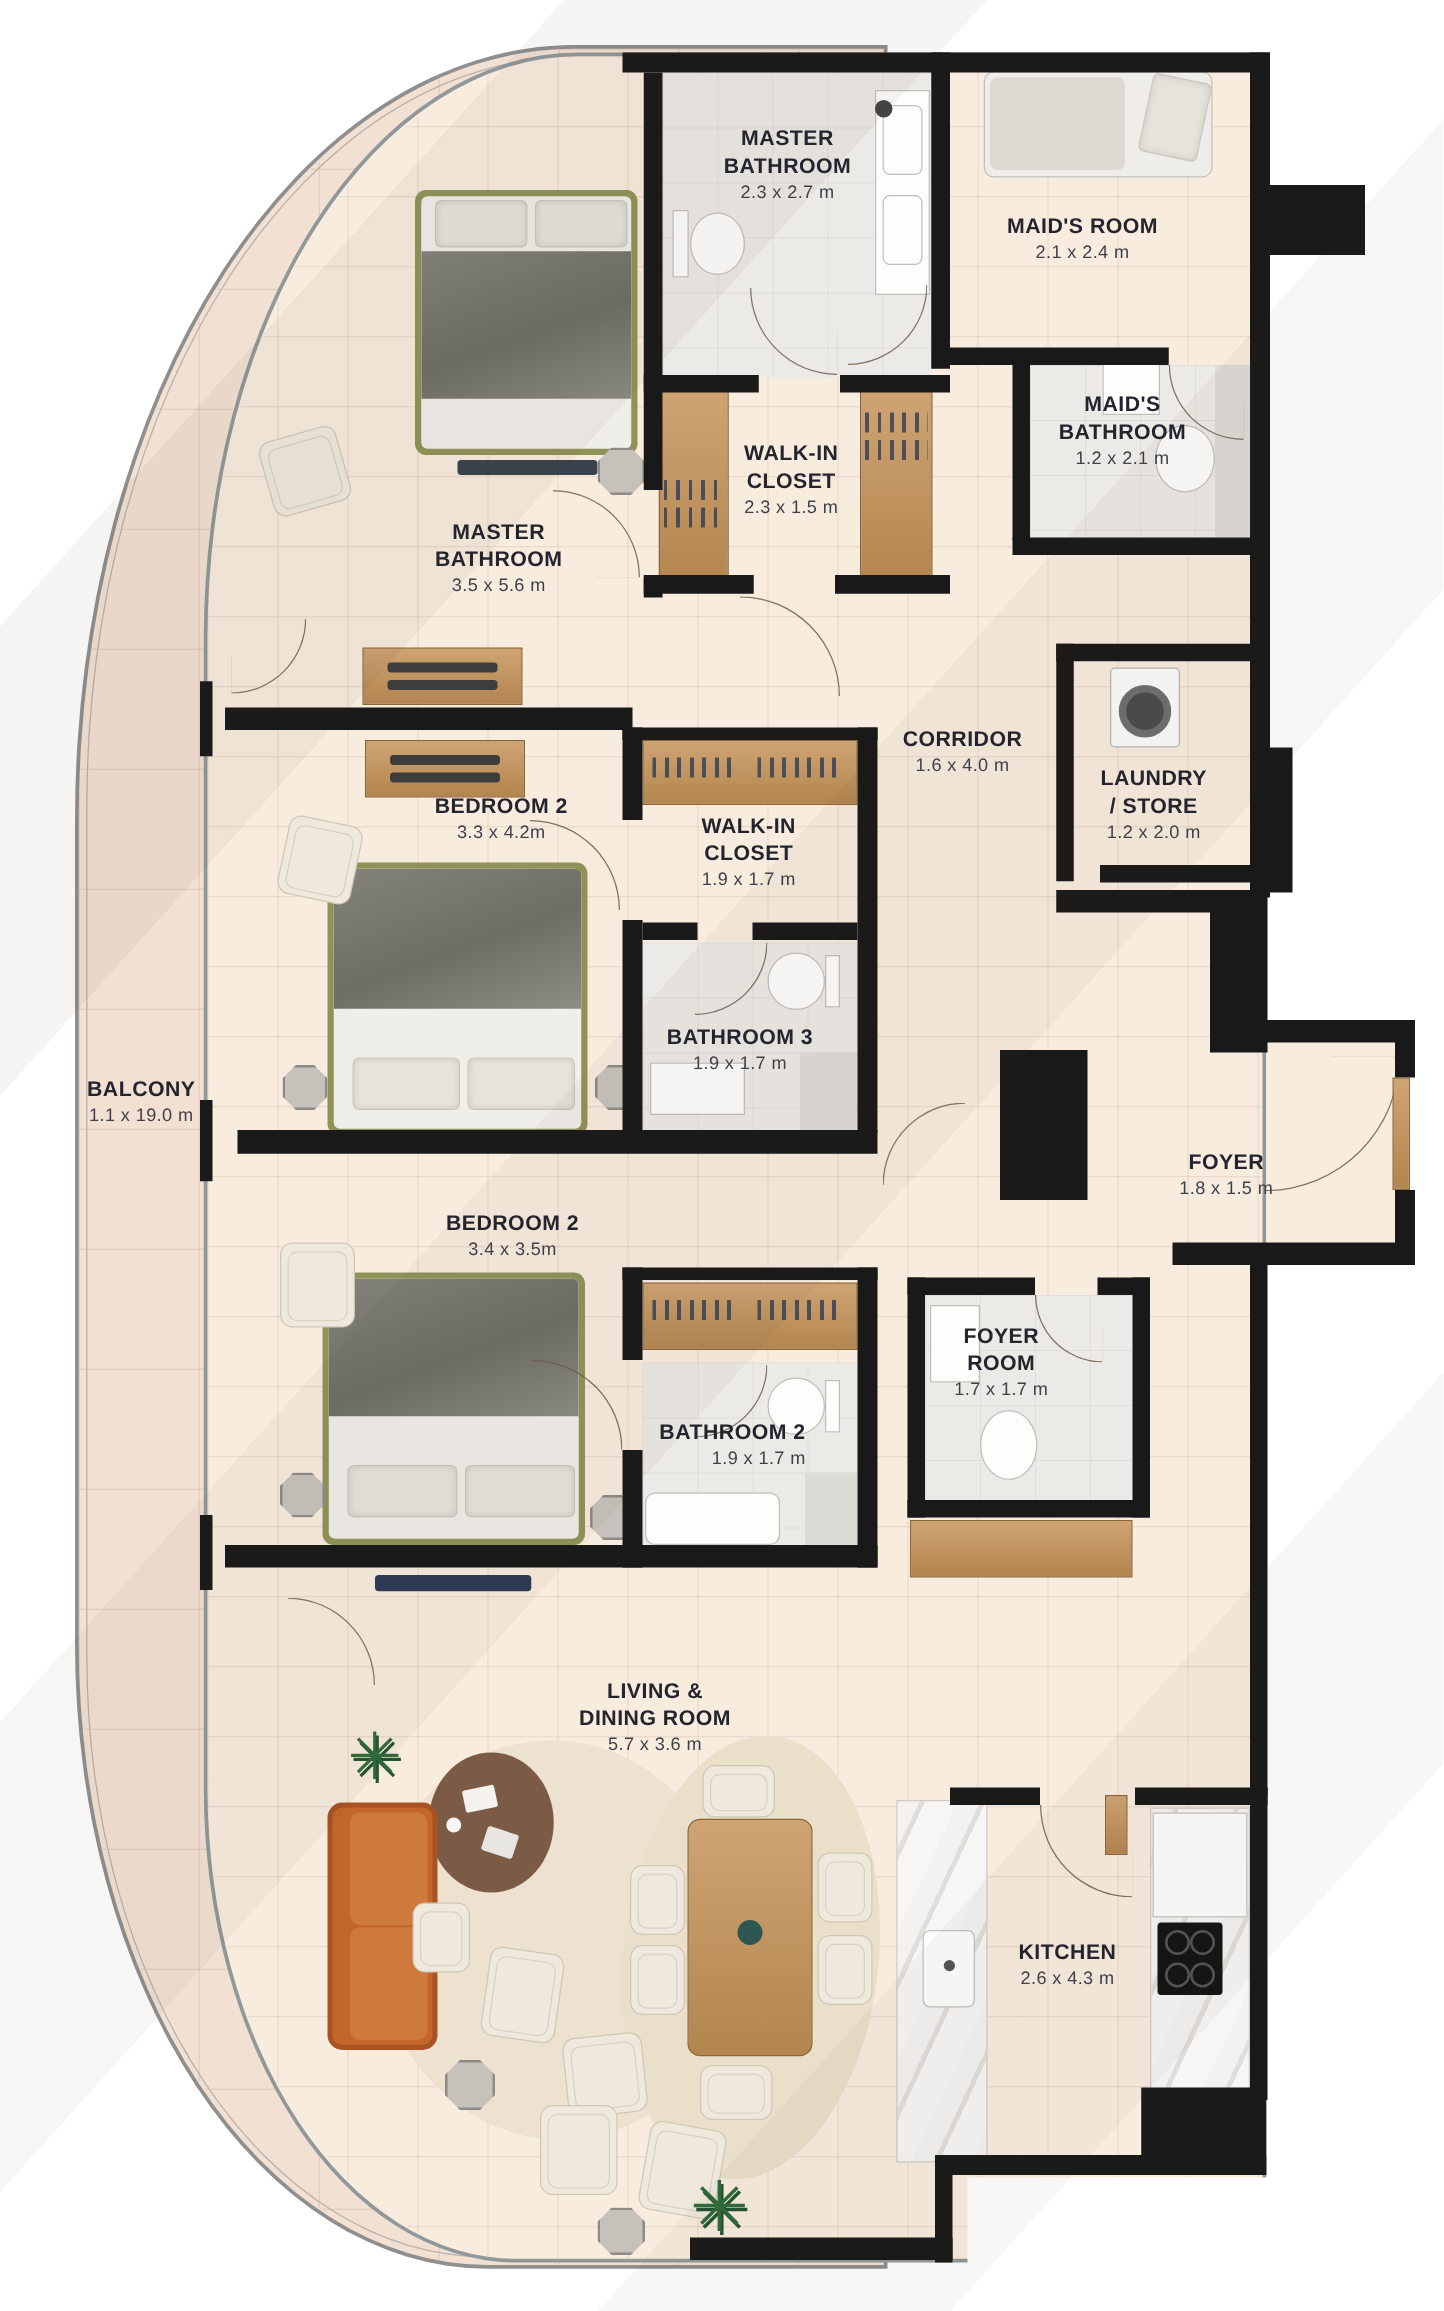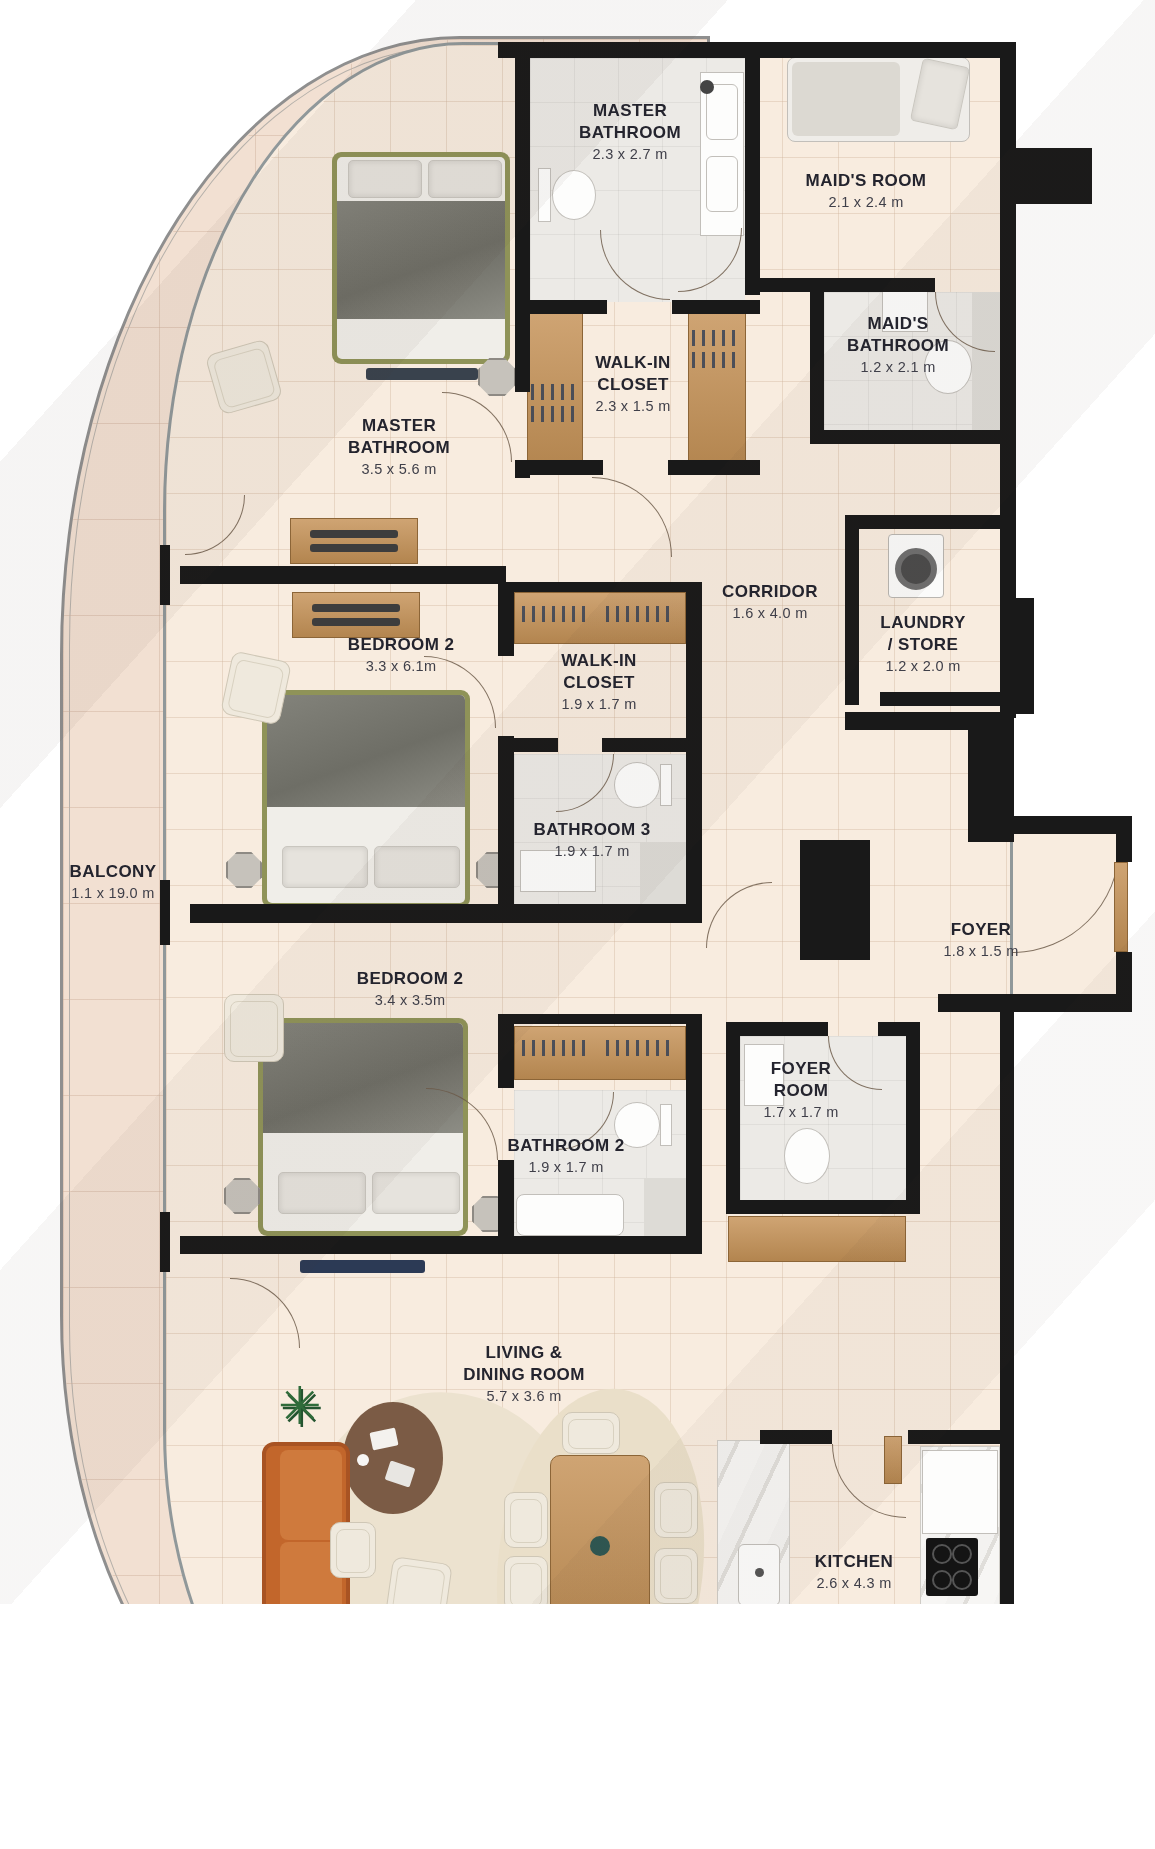--- a/index.html
+++ b/index.html
@@ -1,16 +1,16 @@
 <!DOCTYPE html>
 <html><head>
 <meta charset="utf-8">
 <style>
   html,body{margin:0;padding:0;background:#ffffff;}
-  #canvas{position:relative;width:1155px;height:1604px;background:#fff;overflow:hidden;
+  #canvas{position:relative;width:1155px;height:1849px;background:#fff;overflow:hidden;
           font-family:"Liberation Sans", sans-serif;}
   
   #balcony-shell{position:absolute;left:60px;top:36px;width:650px;height:1779px;
     background:#f2e0d2;border:3px solid #8f8f8f;
     border-radius:400px 0 0 330px / 620px 0 0 500px;box-sizing:border-box;z-index:0;}
   #balcony-shell::before{content:"";position:absolute;inset:6px;border:1px solid #b5b0aa;
     border-radius:390px 0 0 320px / 600px 0 0 480px;}
   #balcony-shell::after{content:"";position:absolute;inset:0;
     background-image:linear-gradient(rgba(205,175,155,.45) 1px,transparent 1px),
                      linear-gradient(90deg,rgba(205,175,155,.45) 1px,transparent 1px);
@@ -328,21 +328,21 @@
         <div class="ln">CORRIDOR</div>
         <div class="dim">1.6 x 4.0 m</div>
       </div>
       <div class="label" style="left: 923px; top: 612px;">
         <div class="ln">LAUNDRY</div>
         <div class="ln">/ STORE</div>
         <div class="dim">1.2 x 2.0 m</div>
       </div>
       <div class="label" style="left: 401px; top: 634px;">
         <div class="ln">BEDROOM 2</div>
-        <div class="dim">3.3 x 6.1m</div>
+        <div class="dim">3.3 x 4.2m</div>
       </div>
       <div class="label" style="left: 599px; top: 650px;">
         <div class="ln">WALK-IN</div>
         <div class="ln">CLOSET</div>
         <div class="dim">1.9 x 1.7 m</div>
       </div>
       <div class="label" style="left: 592px; top: 819px;">
         <div class="ln">BATHROOM 3</div>
         <div class="dim">1.9 x 1.7 m</div>
       </div>
@@ -356,21 +356,21 @@
       </div>
       <div class="label" style="left: 410px; top: 968px;">
         <div class="ln">BEDROOM 2</div>
         <div class="dim">3.4 x 3.5m</div>
       </div>
       <div class="label" style="left: 801px; top: 1058px;">
         <div class="ln">FOYER</div>
         <div class="ln">ROOM</div>
         <div class="dim">1.7 x 1.7 m</div>
       </div>
-      <div class="label" style="left: 566px; top: 1135px;">
+      <div class="label" style="left: 586px; top: 1135px; text-align: right;">
         <div class="ln">BATHROOM 2</div>
         <div class="dim">1.9 x 1.7 m</div>
       </div>
       <div class="label" style="left: 524px; top: 1342px;">
         <div class="ln">LIVING &amp;</div>
         <div class="ln">DINING ROOM</div>
         <div class="dim">5.7 x 3.6 m</div>
       </div>
       <div class="label" style="left: 854px; top: 1551px;">
         <div class="ln">KITCHEN</div>

